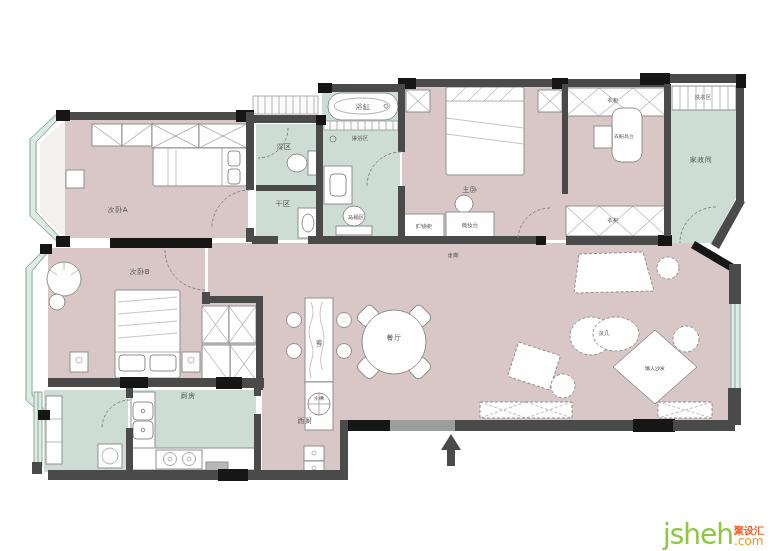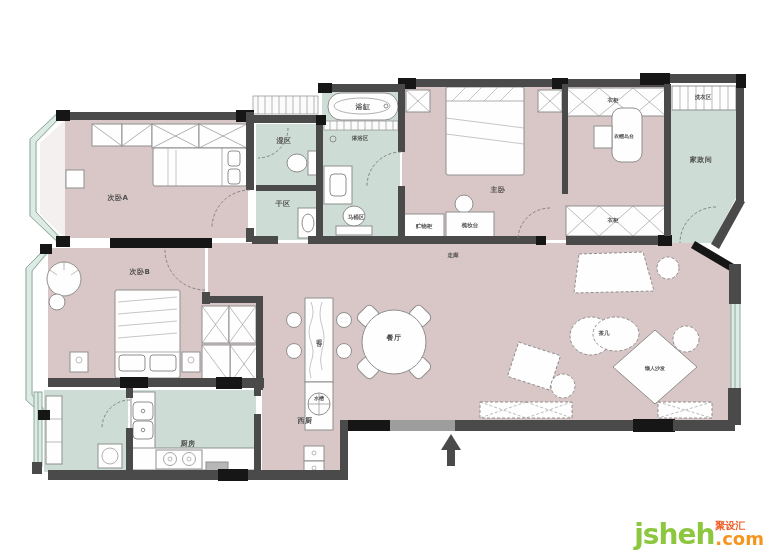--- a/index.html
+++ b/index.html
@@ -6,29 +6,29 @@
     --floor-warm:#d9c6c6; --floor-cool:#cddcd4; --wall-dark:#4a4a4a; --wall-black:#161616;
     --entry-gray:#9d9d9d; --window-glass:#dcebe3; --window-line:#8fa89c;
     --furniture-stroke:#8f8f8f; --furniture-fill:#fefefe; --label:#4f4f4f;
     --wm-green:#8dc63f; --wm-orange:#f7941d; --wm-red:#f15a24;
   }
   html,body{margin:0;padding:0;background:#fff;}
   .stage{position:relative;width:780px;height:551px;background:#ffffff;overflow:hidden;
          font-family:"DejaVu Sans","Liberation Sans",sans-serif;}
   .plan-svg{position:absolute;left:0;top:0;}
   .lbl{position:absolute;transform:translate(-50%,-50%);font-size:7px;color:var(--label);
-       white-space:nowrap;letter-spacing:0.5px;line-height:1;font-weight:bold;}
+       white-space:nowrap;letter-spacing:0.5px;line-height:1;}
   .lbl.small{font-size:5.5px;letter-spacing:0;}
   .lbl.vert{writing-mode:vertical-rl;letter-spacing:1px;}
   .watermark{position:absolute;right:16px;bottom:4px;display:flex;align-items:flex-end;}
-  .wm-brand{font-size:28px;font-weight:bold;color:var(--wm-green);line-height:0.85;
+  .wm-brand{font-size:28px;font-weight:normal;color:var(--wm-green);line-height:0.85;
             letter-spacing:-1px;}
   .wm-col{display:flex;flex-direction:column;align-items:flex-start;margin-left:1px;}
   .wm-cn{font-size:10px;font-weight:bold;color:var(--wm-red);line-height:1;}
-  .wm-suffix{font-size:18px;font-weight:bold;color:var(--wm-orange);line-height:0.9;}
+  .wm-suffix{font-size:12px;font-weight:normal;color:var(--wm-orange);line-height:0.9;}
 </style>
 </head>
 <body>
 
 <div class="stage">
 
 <svg class="plan-svg" width="780" height="551" viewBox="0 0 780 551">
 
   <g>
     <rect x="65" y="120" width="183" height="118" style="fill:var(--floor-warm)"></rect>
@@ -353,37 +353,37 @@
     <path d="M401,152 A34,34 0 0 0 367,186"></path>
     <path d="M550,208 A32,32 0 0 0 518,240"></path>
     <path d="M716,207 A36,36 0 0 0 680,243"></path>
     <path d="M165,250 A40,40 0 0 0 205,290"></path>
     <path d="M130,400 A28,28 0 0 0 102,428"></path>
   </g>
 
   <polygon points="451,434 441,450 447,450 447,466 455,466 455,450 461,450" style="fill:var(--wall-dark)"></polygon>
 </svg>
 
-<span class="lbl" style="left:118px;top:198px">次卧A</span>
-<span class="lbl" style="left:284px;top:141px">湿区</span>
+<span class="lbl" style="left:118px;top:210px">次卧A</span>
+<span class="lbl" style="left:284px;top:147px">湿区</span>
 <span class="lbl" style="left:283px;top:204px">干区</span>
 <span class="lbl" style="left:363px;top:107px">浴缸</span>
 <span class="lbl small" style="left:360px;top:139px">淋浴区</span>
 <span class="lbl small" style="left:356px;top:218px">马桶区</span>
-<span class="lbl" style="left:498px;top:190px">主卧</span>
+<span class="lbl" style="left:470px;top:190px">主卧</span>
 <span class="lbl small" style="left:424px;top:227px">贮物柜</span>
 <span class="lbl small" style="left:470px;top:226px">梳妆台</span>
 <span class="lbl small" style="left:613px;top:101px">衣柜</span>
 <span class="lbl small" style="left:624px;top:136px;font-size:5px">衣帽岛台</span>
 <span class="lbl small" style="left:613px;top:221px">衣柜</span>
 <span class="lbl small" style="left:703px;top:98px">洗衣区</span>
 <span class="lbl" style="left:701px;top:160px">家政间</span>
 <span class="lbl small" style="left:453px;top:256px">走廊</span>
 <span class="lbl" style="left:140px;top:272px">次卧B</span>
-<span class="lbl" style="left:188px;top:444px">厨房</span>
+<span class="lbl" style="left:188px;top:396px">厨房</span>
 <span class="lbl" style="left:305px;top:421px">西厨</span>
 <span class="lbl vert small" style="left:319px;top:336px">吧台</span>
 <span class="lbl small" style="left:319px;top:398px;font-size:5px">水槽</span>
 <span class="lbl" style="left:394px;top:338px">餐厅</span>
 <span class="lbl small" style="left:604px;top:334px">茶几</span>
 <span class="lbl small" style="left:655px;top:368px;font-size:5px">懒人沙发</span>
 
 <div class="watermark">
   <span class="wm-brand">jsheh</span>
   <span class="wm-col">

